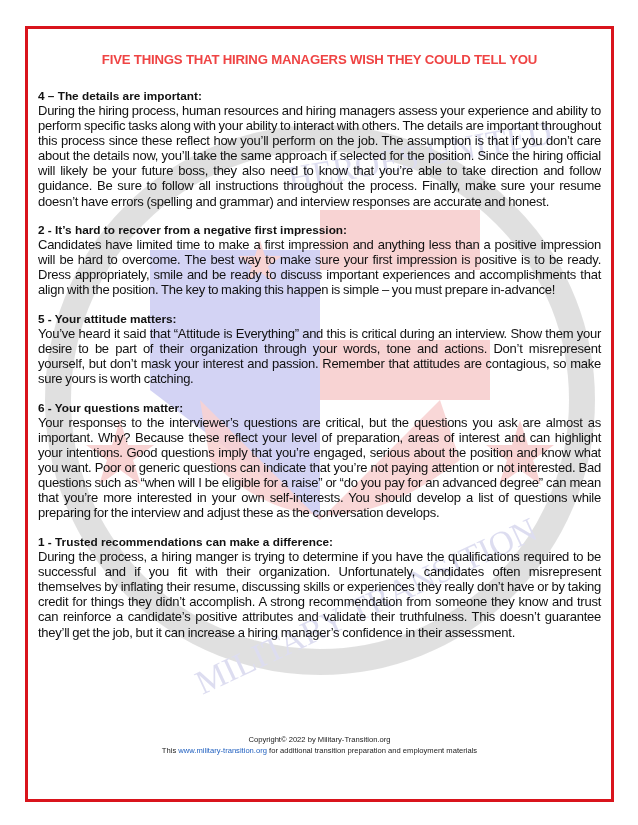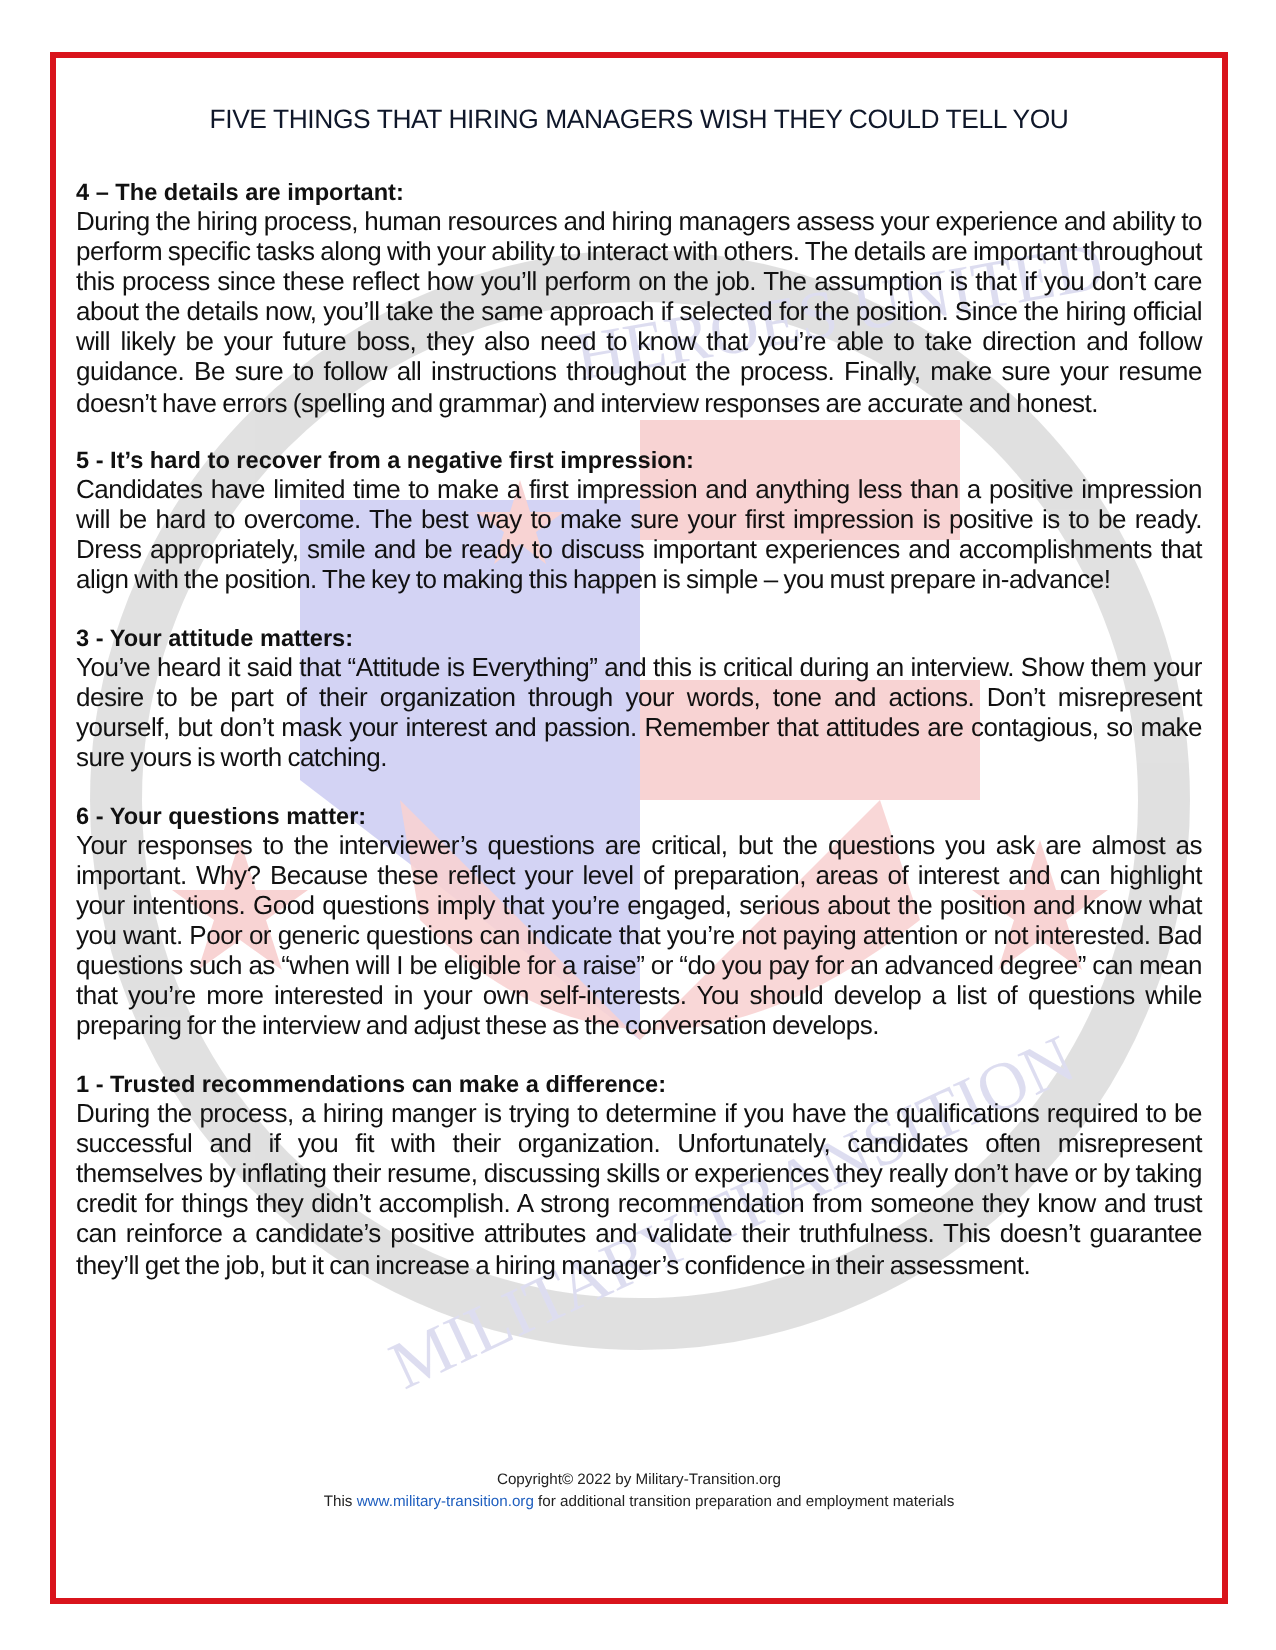--- a/index.html
+++ b/index.html
@@ -7,22 +7,22 @@
   .frame {
     position: absolute; left: 25px; top: 26px; width: 583px; height: 770px;
     border: 3px solid #d9141c; box-sizing: content-box;
   }
   .watermark { position: absolute; left: 40px; top: 100px; width: 560px; height: 620px; pointer-events: none; }
   .content {
     position: absolute; left: 38px; top: 52px; width: 563px;
     font-family: "Liberation Sans", sans-serif; color: #111;
   }
   .title {
-    text-align: center; font-weight: normal; font-size: 13.2px; letter-spacing: -0.2px;
-    margin: 0 0 22px 0; color: #0f172a;
+    text-align: center; font-weight: bold; font-size: 13.2px; letter-spacing: -0.2px;
+    margin: 0 0 22px 0; color: #ef4444;
   }
   .section { margin-bottom: 14.5px; }
   .section h2 {
     font-size: 11.8px; font-weight: bold; margin: 0; line-height: 14px; color: #111;
   }
   .section p {
     font-size: 13px; line-height: 15.1px; margin: 0; text-align: justify;
     letter-spacing: -0.25px; word-spacing: -0.5px;
   }
   .footer {
@@ -53,25 +53,25 @@
 </svg>
 
 <div class="content">
   <h1 class="title">FIVE THINGS THAT HIRING MANAGERS WISH THEY COULD TELL YOU</h1>
 
   <div class="section">
     <h2>4 – The details are important:</h2>
     <p>During the hiring process, human resources and hiring managers assess your experience and ability to perform specific tasks along with your ability to interact with others. The details are important throughout this process since these reflect how you’ll perform on the job. The assumption is that if you don’t care about the details now, you’ll take the same approach if selected for the position. Since the hiring official will likely be your future boss, they also need to know that you’re able to take direction and follow guidance.  Be sure to follow all instructions throughout the process.  Finally, make sure your resume doesn’t have errors (spelling and grammar) and interview responses are accurate and honest.</p>
   </div>
   <div class="section">
-    <h2>5 - It’s hard to recover from a negative first impression:</h2>
+    <h2>2 - It’s hard to recover from a negative first impression:</h2>
     <p>Candidates have limited time to make a first impression and anything less than a positive impression will be hard to overcome. The best way to make sure your first impression is positive is to be ready. Dress appropriately, smile and be ready to discuss important experiences and accomplishments that align with the position.  The key to making this happen is simple – you must prepare in-advance!</p>
   </div>
   <div class="section">
-    <h2>3 - Your attitude matters:</h2>
+    <h2>5 - Your attitude matters:</h2>
     <p>You’ve heard it said that “Attitude is Everything” and this is critical during an interview. Show them your desire to be part of their organization through your words, tone and actions. Don’t misrepresent yourself, but don’t mask your interest and passion. Remember that attitudes are contagious, so make sure yours is worth catching.</p>
   </div>
   <div class="section">
     <h2>6 - Your questions matter:</h2>
     <p>Your responses to the interviewer’s questions are critical, but the questions you ask are almost as important. Why? Because these reflect your level of preparation, areas of interest and can highlight your intentions. Good questions imply that you’re engaged, serious about the position and know what you want. Poor or generic questions can indicate that you’re not paying attention or not interested. Bad questions such as “when will I be eligible for a raise” or “do you pay for an advanced degree” can mean that you’re more interested in your own self-interests. You should develop a list of questions while preparing for the interview and adjust these as the conversation develops.</p>
   </div>
   <div class="section">
     <h2>1 - Trusted recommendations can make a difference:</h2>
     <p>During the process, a hiring manger is trying to determine if you have the qualifications required to be successful and if you fit with their organization. Unfortunately, candidates often misrepresent themselves by inflating their resume, discussing skills or experiences they really don’t have or by taking credit for things they didn’t accomplish. A strong recommendation from someone they know and trust can reinforce a candidate’s positive attributes and validate their truthfulness. This doesn’t guarantee they’ll get the job, but it can increase a hiring manager’s confidence in their assessment.</p>
   </div>

